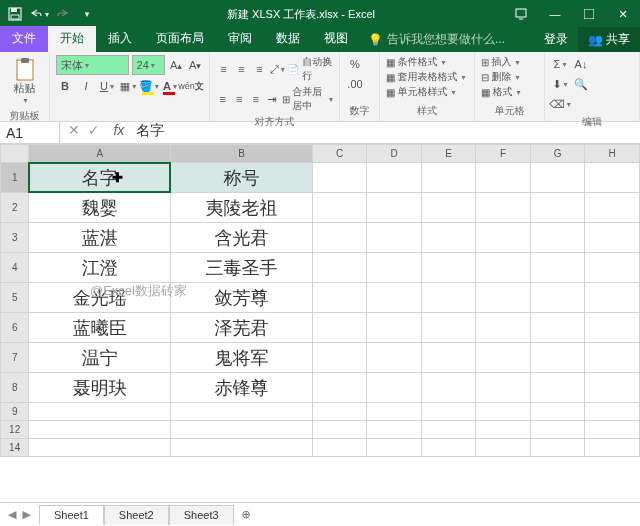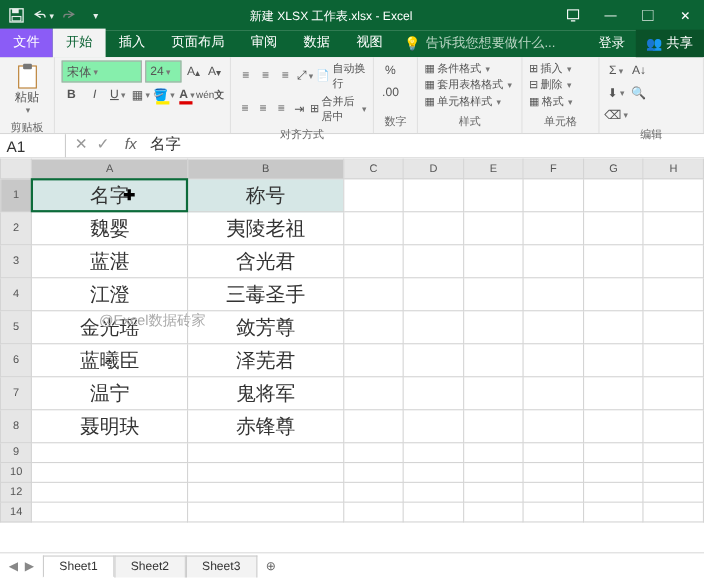--- a/index.html
+++ b/index.html
@@ -352,31 +352,20 @@
           <td class="data-cell"></td>
           <td class="data-cell"></td>
           <td class="data-cell"></td>
           <td class="data-cell"></td>
           <td class="data-cell"></td>
           <td class="data-cell"></td>
           <td class="data-cell"></td>
           <td class="data-cell"></td>
         </tr>
         <tr class=" small-row">
-          <th class="rowh">10</th>
-          <td class="data-cell"></td>
-          <td class="data-cell"></td>
-          <td class="data-cell"></td>
-          <td class="data-cell"></td>
-          <td class="data-cell"></td>
-          <td class="data-cell"></td>
-          <td class="data-cell"></td>
-          <td class="data-cell"></td>
-        </tr>
-        <tr class=" small-row">
           <th class="rowh">12</th>
           <td class="data-cell"></td>
           <td class="data-cell"></td>
           <td class="data-cell"></td>
           <td class="data-cell"></td>
           <td class="data-cell"></td>
           <td class="data-cell"></td>
           <td class="data-cell"></td>
           <td class="data-cell"></td>
         </tr>

